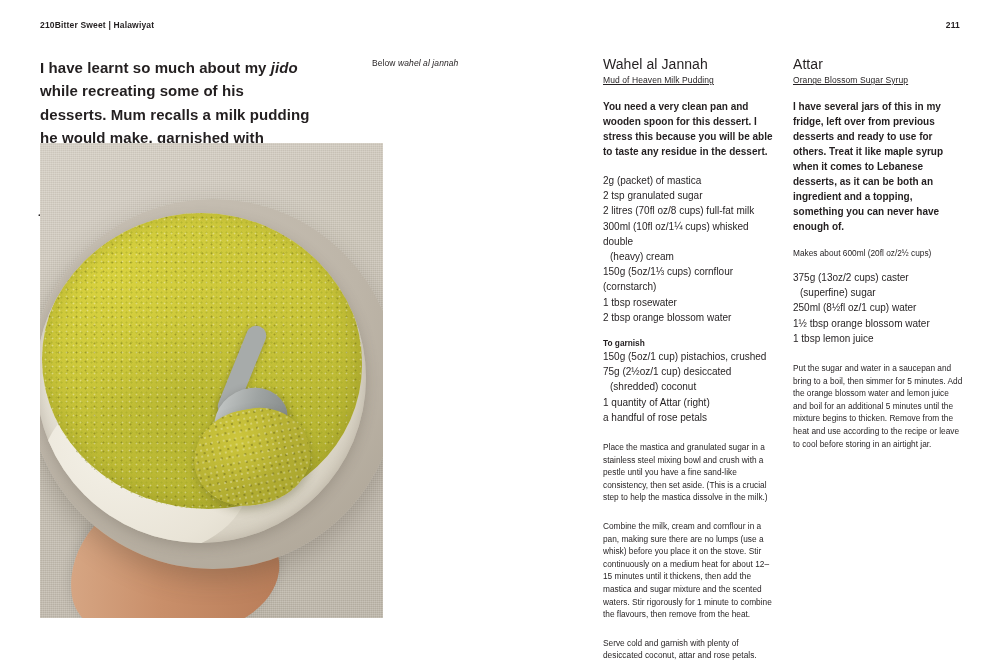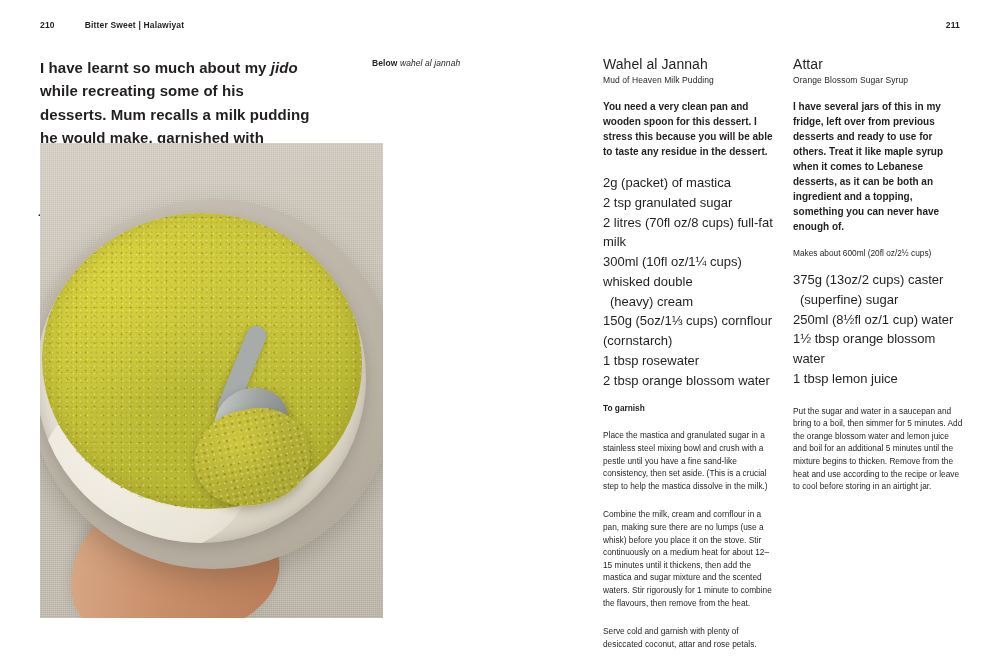--- a/index.html
+++ b/index.html
@@ -28,21 +28,20 @@
     font-size: 8.5px;
     letter-spacing: 0.02em;
   }
   .runhead .folio {
     font-weight: bold;
     color: #231f20;
   }
   .runhead-left {
     left: 40px;
     display: flex;
-    gap: 30px;
     align-items: baseline;
   }
   .runhead-left .title {
     font-weight: bold;
   }
   .runhead-right {
     right: 40px;
     text-align: right;
   }
   
@@ -59,21 +58,21 @@
   .intro-text i { font-style: italic; }
 
   .caption {
     position: absolute;
     left: 372px;
     top: 58px;
     font-size: 8.5px;
     letter-spacing: 0.01em;
   }
   .caption .cap-label {
-    font-weight: bold;
+    font-weight: normal;
   }
   .caption .cap-body {
     font-style: italic;
   }
 
   
   .photo {
     position: absolute;
     left: 40px;
     top: 143px;
@@ -239,29 +238,30 @@
     font-size: 14px;
     font-weight: normal;
     letter-spacing: 0.005em;
     margin: 0 0 3px 0;
     line-height: 1.15;
   }
   .recipe-sub {
     font-size: 8.5px;
     margin: 0 0 14px 0;
     letter-spacing: 0.01em;
+    text-decoration: underline;
   }
   .note {
     font-size: 10px;
     line-height: 1.5;
     font-weight: bold;
     margin: 0 0 14px 0;
   }
   .ing {
-    font-size: 13px;
+    font-size: 10px;
     line-height: 1.52;
     margin: 0 0 13px 0;
   }
   .ing .indent { display: block; padding-left: 7px; }
   .subhead {
     font-size: 8.3px;
     font-weight: bold;
     margin: 8px 0 1px 0;
   }
   .method {
@@ -316,20 +316,21 @@
       </div>
     </div>
   </div>
 
   <div class="col col-1">
     <h2 class="recipe-title">Wahel al Jannah</h2>
     <p class="recipe-sub">Mud of Heaven Milk Pudding</p>
     <p class="note">You need a very clean pan and wooden spoon for this dessert. I stress this because you will be able to taste any residue in the dessert.</p>
     <div class="ing"><span>2g (packet) of mastica</span><br><span>2 tsp granulated sugar</span><br><span>2 litres (70fl oz/8 cups) full-fat milk</span><br><span>300ml (10fl oz/1¼ cups) whisked double</span><br><span class="indent">(heavy) cream</span><span>150g (5oz/1⅓ cups) cornflour (cornstarch)</span><br><span>1 tbsp rosewater</span><br><span>2 tbsp orange blossom water</span><br></div>
     <p class="subhead">To garnish</p>
+    <div class="ing"><span>150g (5oz/1 cup) pistachios, crushed</span><br><span>75g (2½oz/1 cup) desiccated</span><br><span class="indent">(shredded) coconut</span><span>1 quantity of Attar (right)</span><br><span>a handful of rose petals</span><br></div>
     <div>
         <p class="method">Place the mastica and granulated sugar in a stainless steel mixing bowl and crush with a pestle until you have a fine sand-like consistency, then set aside. (This is a crucial step to help the mastica dissolve in the milk.)</p>
         <p class="method">Combine the milk, cream and cornflour in a pan, making sure there are no lumps (use a whisk) before you place it on the stove. Stir continuously on a medium heat for about 12–15 minutes until it thickens, then add the mastica and sugar mixture and the scented waters. Stir rigorously for 1 minute to combine the flavours, then remove from the heat.</p>
         <p class="method">Serve cold and garnish with plenty of desiccated coconut, attar and rose petals.</p>
       </div>
   </div>
 
   <div class="col col-2">
     <h2 class="recipe-title">Attar</h2>
     <p class="recipe-sub">Orange Blossom Sugar Syrup</p>

